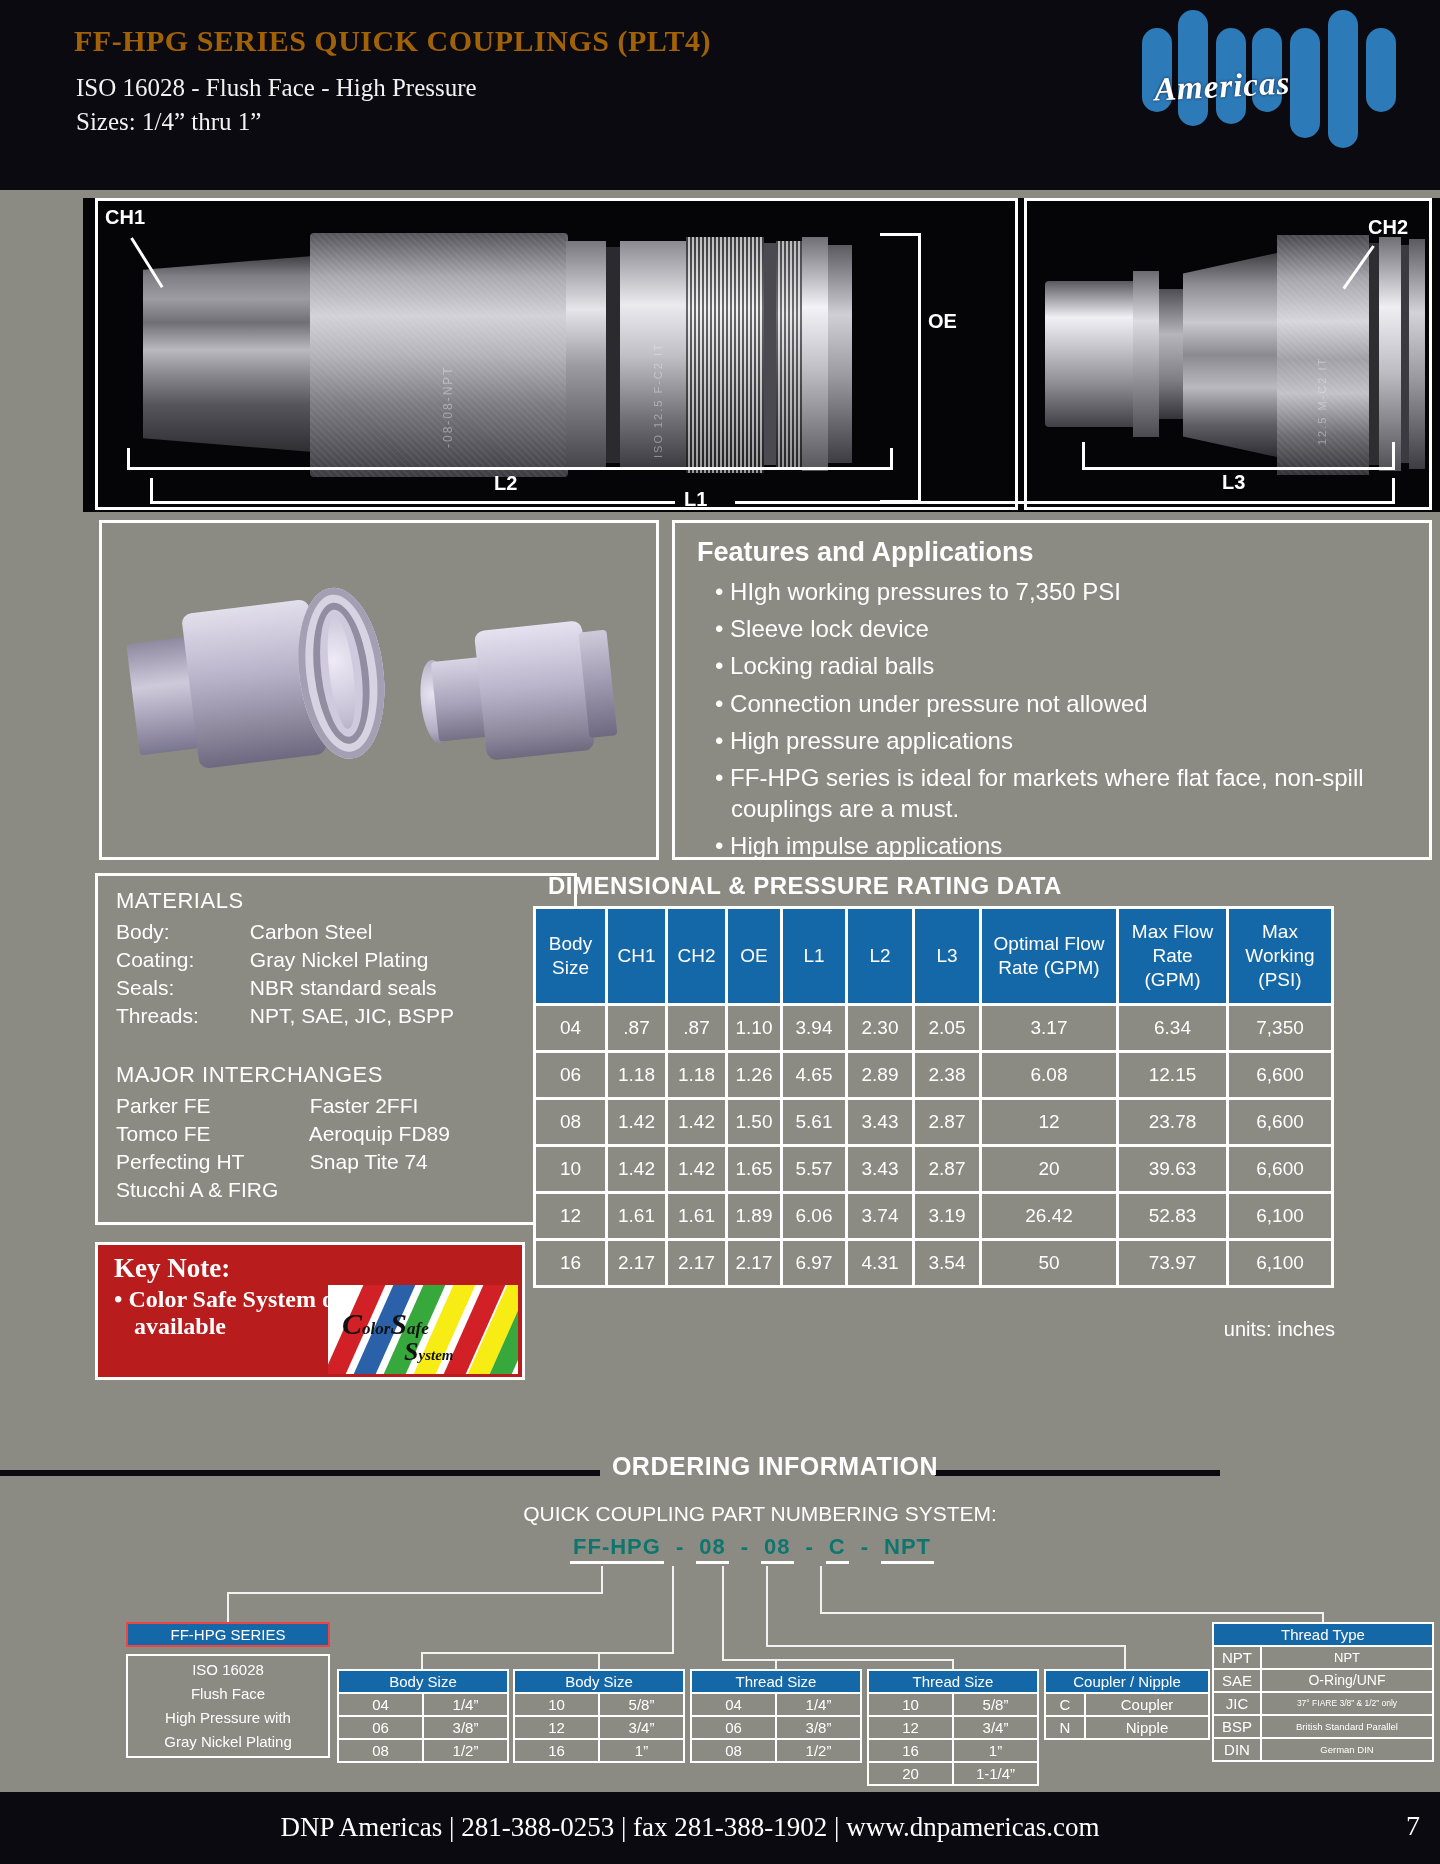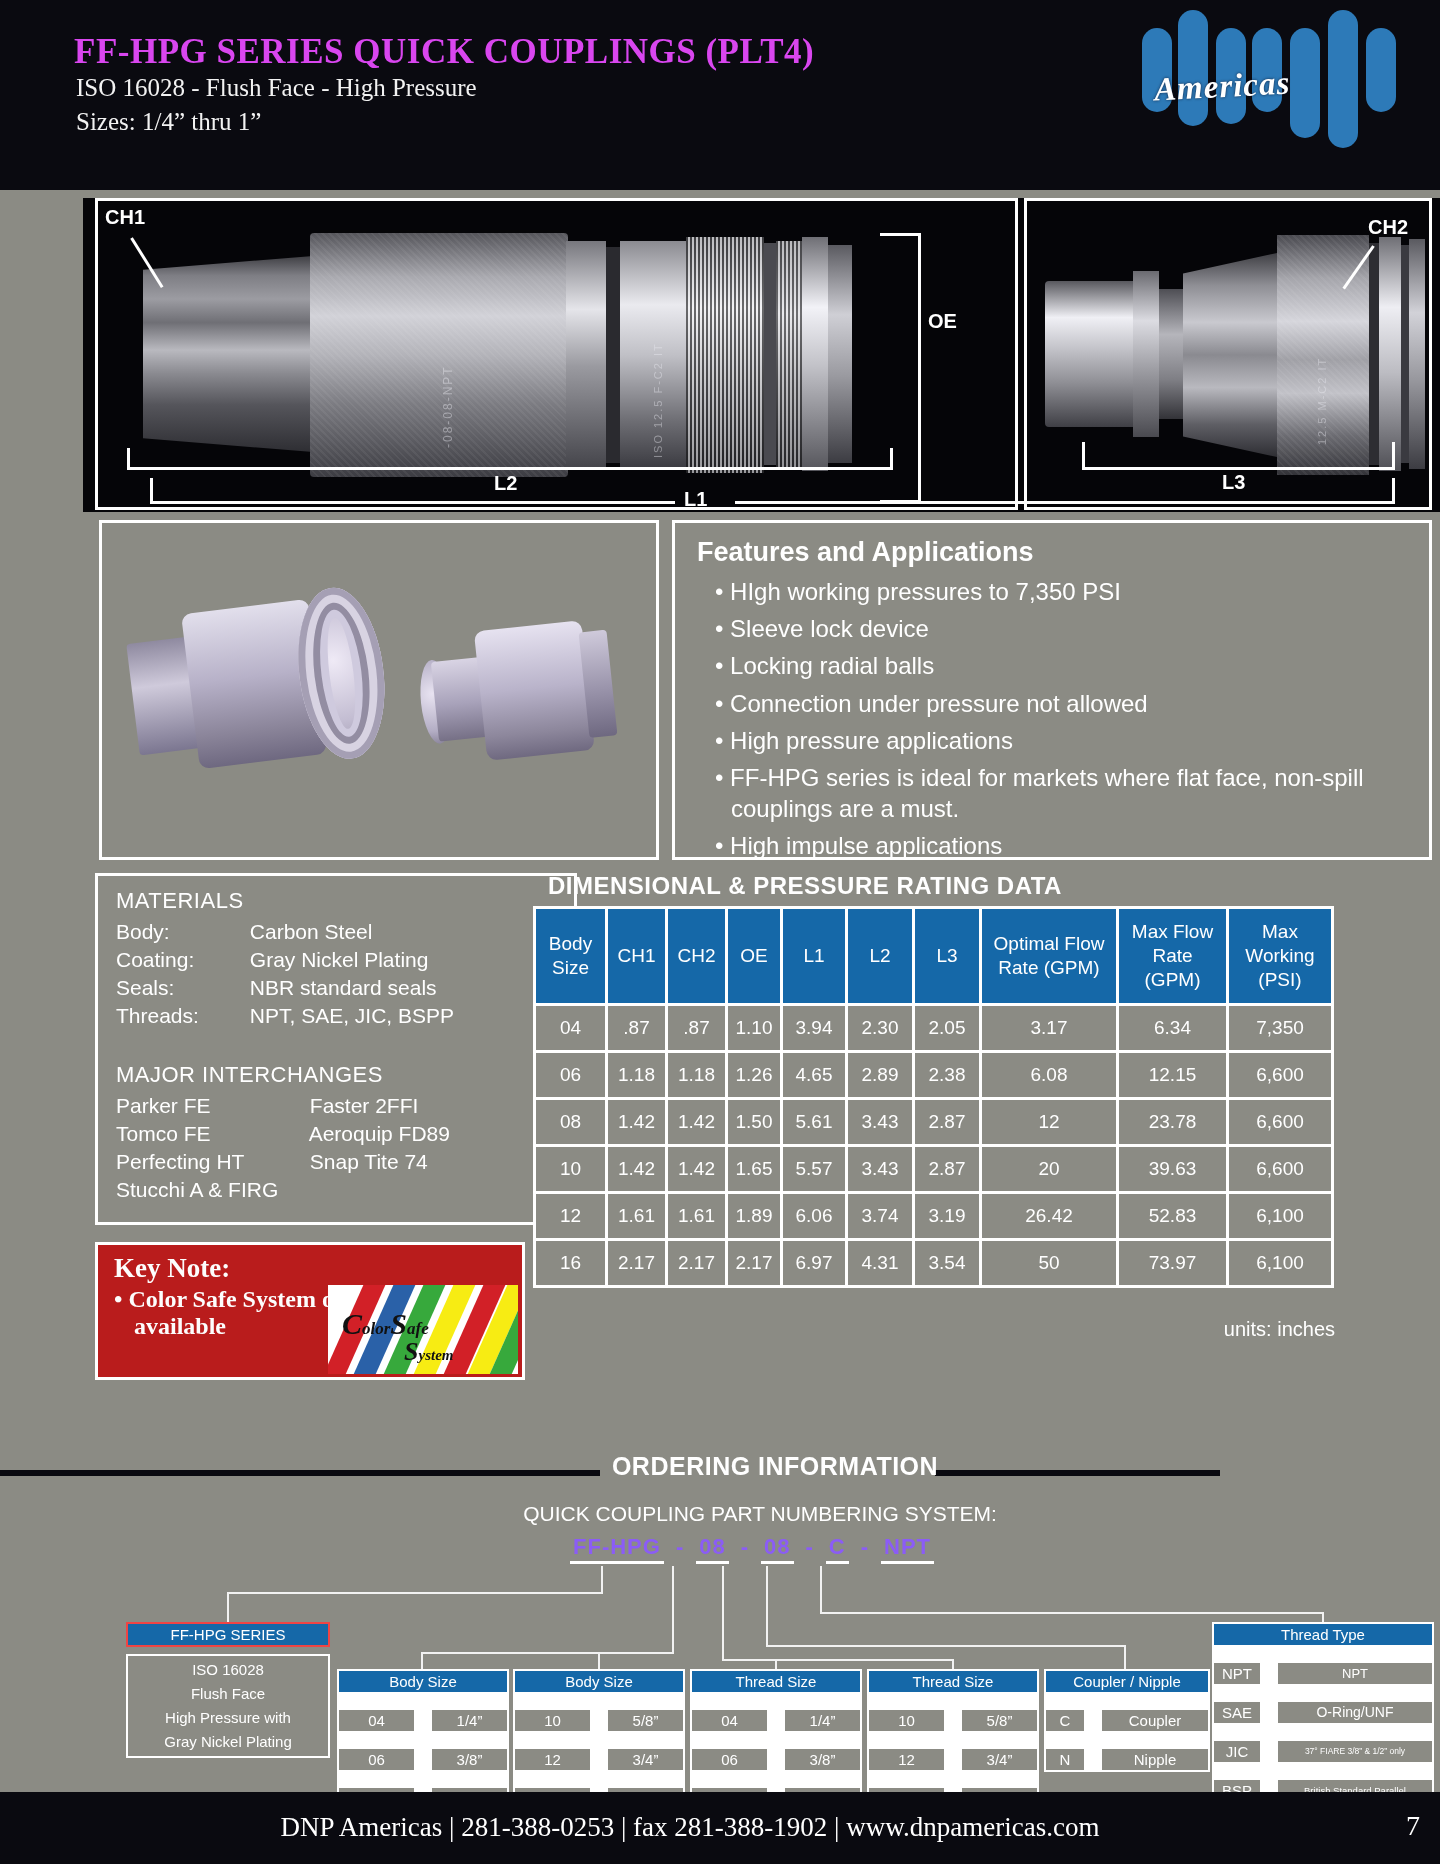--- a/index.html
+++ b/index.html
@@ -1,20 +1,20 @@
 <!DOCTYPE html>
 <html><head>
 <meta charset="utf-8">
 <style>
   html,body{margin:0;padding:0;background:#000;}
   #page{position:relative;width:1440px;height:1864px;background:#0a0a10;overflow:hidden;
         font-family:"Liberation Sans",sans-serif;}
   .abs{position:absolute;}
   
-  #hdr-title{left:74px;top:32px;color:#d946ef;font-family:"Liberation Serif",serif;font-weight:bold;font-size:35px;letter-spacing:.5px;}
+  #hdr-title{left:74px;top:24px;color:#a16207;font-family:"Liberation Serif",serif;font-weight:bold;font-size:30px;letter-spacing:.5px;}
   #hdr-sub1{left:76px;top:74px;color:#f2f2f2;font-family:"Liberation Serif",serif;font-size:25px;}
   #hdr-sub2{left:76px;top:108px;color:#f2f2f2;font-family:"Liberation Serif",serif;font-size:25px;}
   #logo{right:26px;top:6px;width:280px;height:146px;}
   .lbar{position:absolute;background:#2d7ab8;border-radius:15px;}
   #logo-script{position:absolute;left:20px;top:62px;color:#fff;font-family:"Liberation Serif",serif;
      font-style:italic;font-weight:bold;font-size:33px;transform:rotate(-3deg);letter-spacing:1px;
      text-shadow:0 0 3px rgba(10,10,30,.8);}
   
   #graypanel{left:0;top:190px;width:1440px;height:1602px;background:#8b8b84;}
   #photostrip{left:83px;top:198px;width:1357px;height:314px;background:#050508;}
@@ -59,25 +59,25 @@
   #dim-title{left:548px;top:872px;color:#fff;font-size:24px;font-weight:bold;letter-spacing:.5px;}
   #dimtable{position:absolute;left:533px;top:906px;border-collapse:collapse;table-layout:fixed;}
   #dimtable th,#dimtable td{border:3px solid #fff;color:#fff;text-align:center;vertical-align:middle;}
   #dimtable th{background:#1568a8;font-weight:normal;font-size:19px;height:94px;padding:0 4px;line-height:1.25;}
   #dimtable td{background:#8b8b84;font-size:19px;height:42px;}
   #units-note{left:1100px;top:1318px;width:235px;text-align:right;color:#fff;font-size:20px;}
   
   .obar{position:absolute;top:1470px;height:6px;background:#0a0a10;}
   #ord-title{left:560px;top:1452px;width:430px;text-align:center;color:#fff;font-size:25px;font-weight:bold;letter-spacing:.5px;}
   #ord-sub{left:0;top:1502px;width:1520px;text-align:center;color:#fff;font-size:21px;}
-  #partline{left:560px;top:1534px;color:#8b5cf6;font-size:22px;font-weight:bold;letter-spacing:1px;}
+  #partline{left:560px;top:1534px;color:#0f766e;font-size:22px;font-weight:bold;letter-spacing:1px;}
   #partline .pn{border-bottom:3px solid #fff;padding:0 3px 2px 3px;margin:0 10px;}
   #partline .dash{margin:0 2px;}
   .conn{position:absolute;background:#f2f2f2;z-index:4;}
-  .mini{position:absolute;display:grid;background:#fff;gap:18px;padding:2px;}
+  .mini{position:absolute;display:grid;background:#fff;gap:2px;padding:2px;}
   .mini-h{grid-column:1/-1;background:#1568a8;color:#fff;text-align:center;font-size:15px;height:21px;line-height:21px;}
   .mc{background:#8b8b84;color:#fff;text-align:center;font-size:15px;height:21px;line-height:21px;}
   .fs14{font-size:13px;} .fs11{font-size:14px;} .fs9{font-size:8.5px;} .fs10{font-size:9.5px;}
   #seriesbox-h{position:absolute;left:126px;top:1622px;width:200px;background:#ef4444;padding:2px;}
   #seriesbox-h .mini-h{display:block;}
   #seriesbox-b{position:absolute;left:126px;top:1654px;width:200px;background:#fff;padding:2px;}
   #seriesbox-b .inner{background:#8b8b84;color:#fff;text-align:center;font-size:15px;line-height:24px;padding:2px 0;}
   
   #footerbar{left:0;top:1792px;width:1440px;height:72px;background:#0a0a10;}
   #footer-text{left:0;top:1812px;width:1380px;text-align:center;color:#fff;font-family:"Liberation Serif",serif;font-size:27px;}

